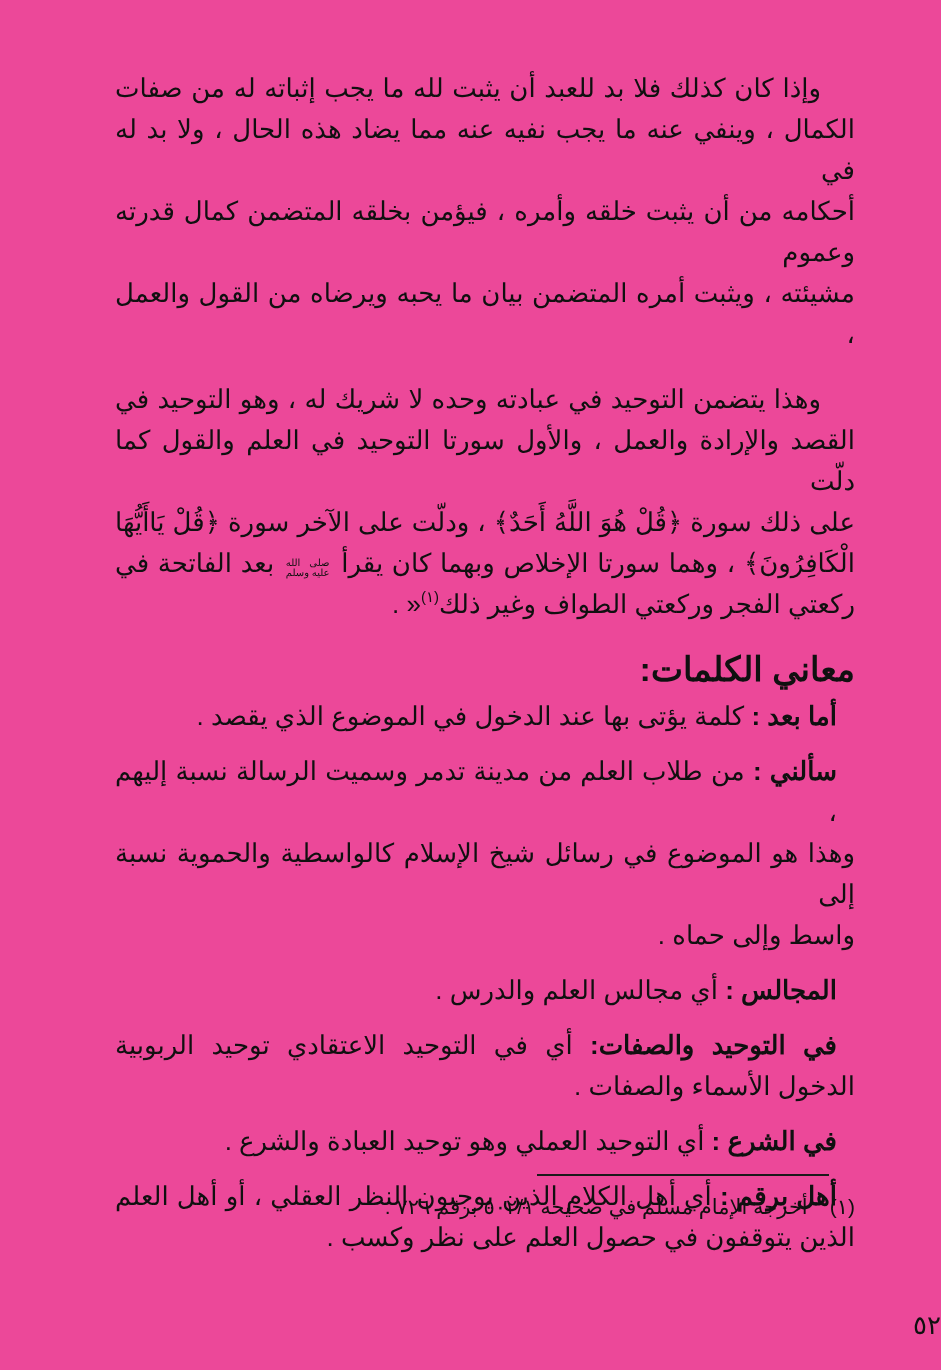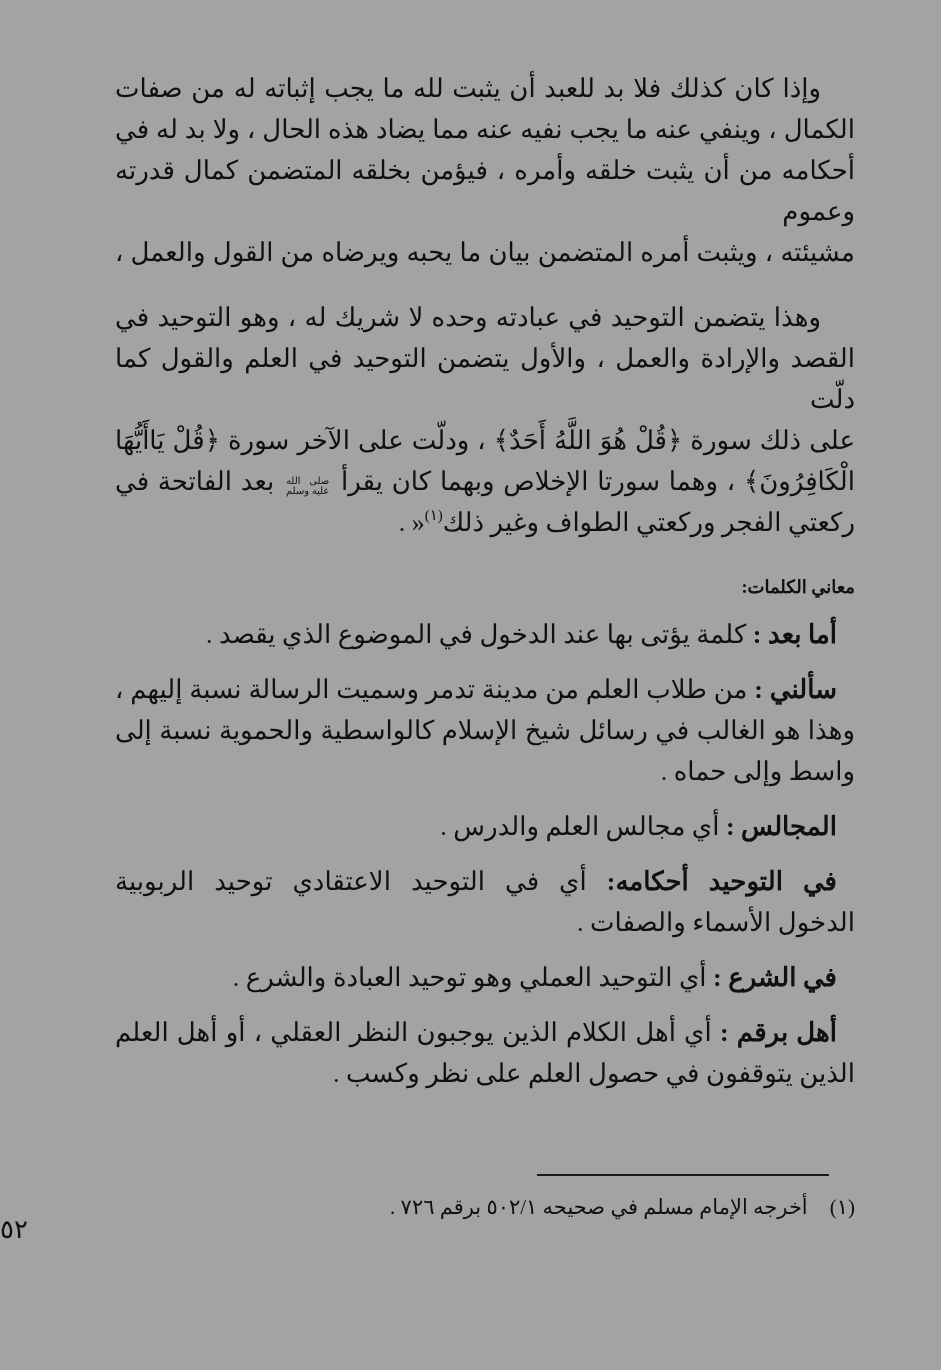--- a/index.html
+++ b/index.html
@@ -2,37 +2,37 @@
 <html lang="ar"><head>
 <meta charset="utf-8">
 <style>
   html, body {
     margin: 0; padding: 0;
     background: #ffffff;
   }
   .page {
     position: relative;
     width: 941px; height: 1370px;
-    background: #a3a3a3;
+    background: #ec4899;
     color: #101010;
-    font-family: Liberation Serif, serif;
+    font-family: Liberation Sans, sans-serif;
     direction: rtl;
     overflow: hidden;
   }
   .text-block {
     position: absolute;
     top: 68px; right: 86px; left: 115px;
     font-size: 26px;
     line-height: 41px;
   }
   .para, .def, .heading { margin: 0 0 24px 0; padding: 0; }
   .def { margin-bottom: 14px; }
   .heading {
     font-weight: bold;
-    font-size: 18px;
+    font-size: 34px;
     margin-bottom: 6px;
     text-align: right;
   }
   .line {
     display: block;
     text-align: justify;
     text-align-last: justify;
   }
   .line.last { text-align-last: right; }
   .line.single { text-align: right; text-align-last: right; }
@@ -70,70 +70,70 @@
     direction: rtl;
     align-items: flex-start;
     font-size: 21px;
     line-height: 30px;
     text-align: right;
   }
   .fn-marker { flex: 0 0 auto; margin-left: 22px; }
   .fn-text { flex: 1 1 auto; }
   .page-number {
     position: absolute;
-    top: 1214px; left: 0; right: 0;
-    text-align: left;
+    top: 1310px; left: 0; right: 0;
+    text-align: right;
     font-size: 26px;
     letter-spacing: 2px;
   }
 </style>
 </head>
 <body>
 
 <div class="page">
 
   <div class="text-block">
 
     <p class="para">
       <span class="line indent-lg">وإذا كان كذلك فلا بد للعبد أن يثبت لله ما يجب إثباته له من صفات</span>
       <span class="line">الكمال ، وينفي عنه ما يجب نفيه عنه مما يضاد هذه الحال ، ولا بد له في</span>
       <span class="line">أحكامه من أن يثبت خلقه وأمره ، فيؤمن بخلقه المتضمن كمال قدرته وعموم</span>
       <span class="line">مشيئته ، ويثبت أمره المتضمن بيان ما يحبه ويرضاه من القول والعمل ،</span>
     </p>
 
     <p class="para">
       <span class="line indent-lg">وهذا يتضمن التوحيد في عبادته وحده لا شريك له ، وهو التوحيد في</span>
-      <span class="line">القصد والإرادة والعمل ، والأول يتضمن التوحيد في العلم والقول كما دلّت</span>
+      <span class="line">القصد والإرادة والعمل ، والأول سورتا التوحيد في العلم والقول كما دلّت</span>
       <span class="line quran-line">على ذلك سورة ﴿قُلْ هُوَ اللَّهُ أَحَدٌ﴾ ، ودلّت على الآخر سورة ﴿قُلْ يَاأَيُّهَا</span>
       <span class="line">
         <span>الْكَافِرُونَ﴾ ، وهما سورتا الإخلاص وبهما كان يقرأ</span>
         <span class="honorific"><span>صلى الله</span><span>عليه وسلم</span></span>
         <span>بعد الفاتحة في</span>
       </span>
       <span class="line last"><span>ركعتي الفجر وركعتي الطواف وغير ذلك</span><sup class="fn-ref">(١)</sup><span>« .</span></span>
     </p>
 
     <h2 class="heading">معاني الكلمات:</h2>
 
     <p class="def">
       <span class="line single indent-sm"><span class="term">أما بعد :</span> <span>كلمة يؤتى بها عند الدخول في الموضوع الذي يقصد .</span></span>
     </p>
 
     <p class="def">
       <span class="line indent-sm"><span class="term">سألني :</span> <span>من طلاب العلم من مدينة تدمر وسميت الرسالة نسبة إليهم ،</span></span>
-      <span class="line">وهذا هو الغالب في رسائل شيخ الإسلام كالواسطية والحموية نسبة إلى</span>
+      <span class="line">وهذا هو الموضوع في رسائل شيخ الإسلام كالواسطية والحموية نسبة إلى</span>
       <span class="line last">واسط وإلى حماه .</span>
     </p>
 
     <p class="def">
       <span class="line single indent-sm"><span class="term">المجالس :</span> <span>أي مجالس العلم والدرس .</span></span>
     </p>
 
     <p class="def">
-      <span class="line indent-sm"><span class="term">في التوحيد أحكامه:</span> <span>أي في التوحيد الاعتقادي توحيد الربوبية</span></span>
+      <span class="line indent-sm"><span class="term">في التوحيد والصفات:</span> <span>أي في التوحيد الاعتقادي توحيد الربوبية</span></span>
       <span class="line last">الدخول الأسماء والصفات .</span>
     </p>
 
     <p class="def">
       <span class="line single indent-sm"><span class="term">في الشرع :</span> <span>أي التوحيد العملي وهو توحيد العبادة والشرع .</span></span>
     </p>
 
     <p class="def">
       <span class="line indent-sm"><span class="term">أهل برقم :</span> <span>أي أهل الكلام الذين يوجبون النظر العقلي ، أو أهل العلم</span></span>
       <span class="line last">الذين يتوقفون في حصول العلم على نظر وكسب .</span>

